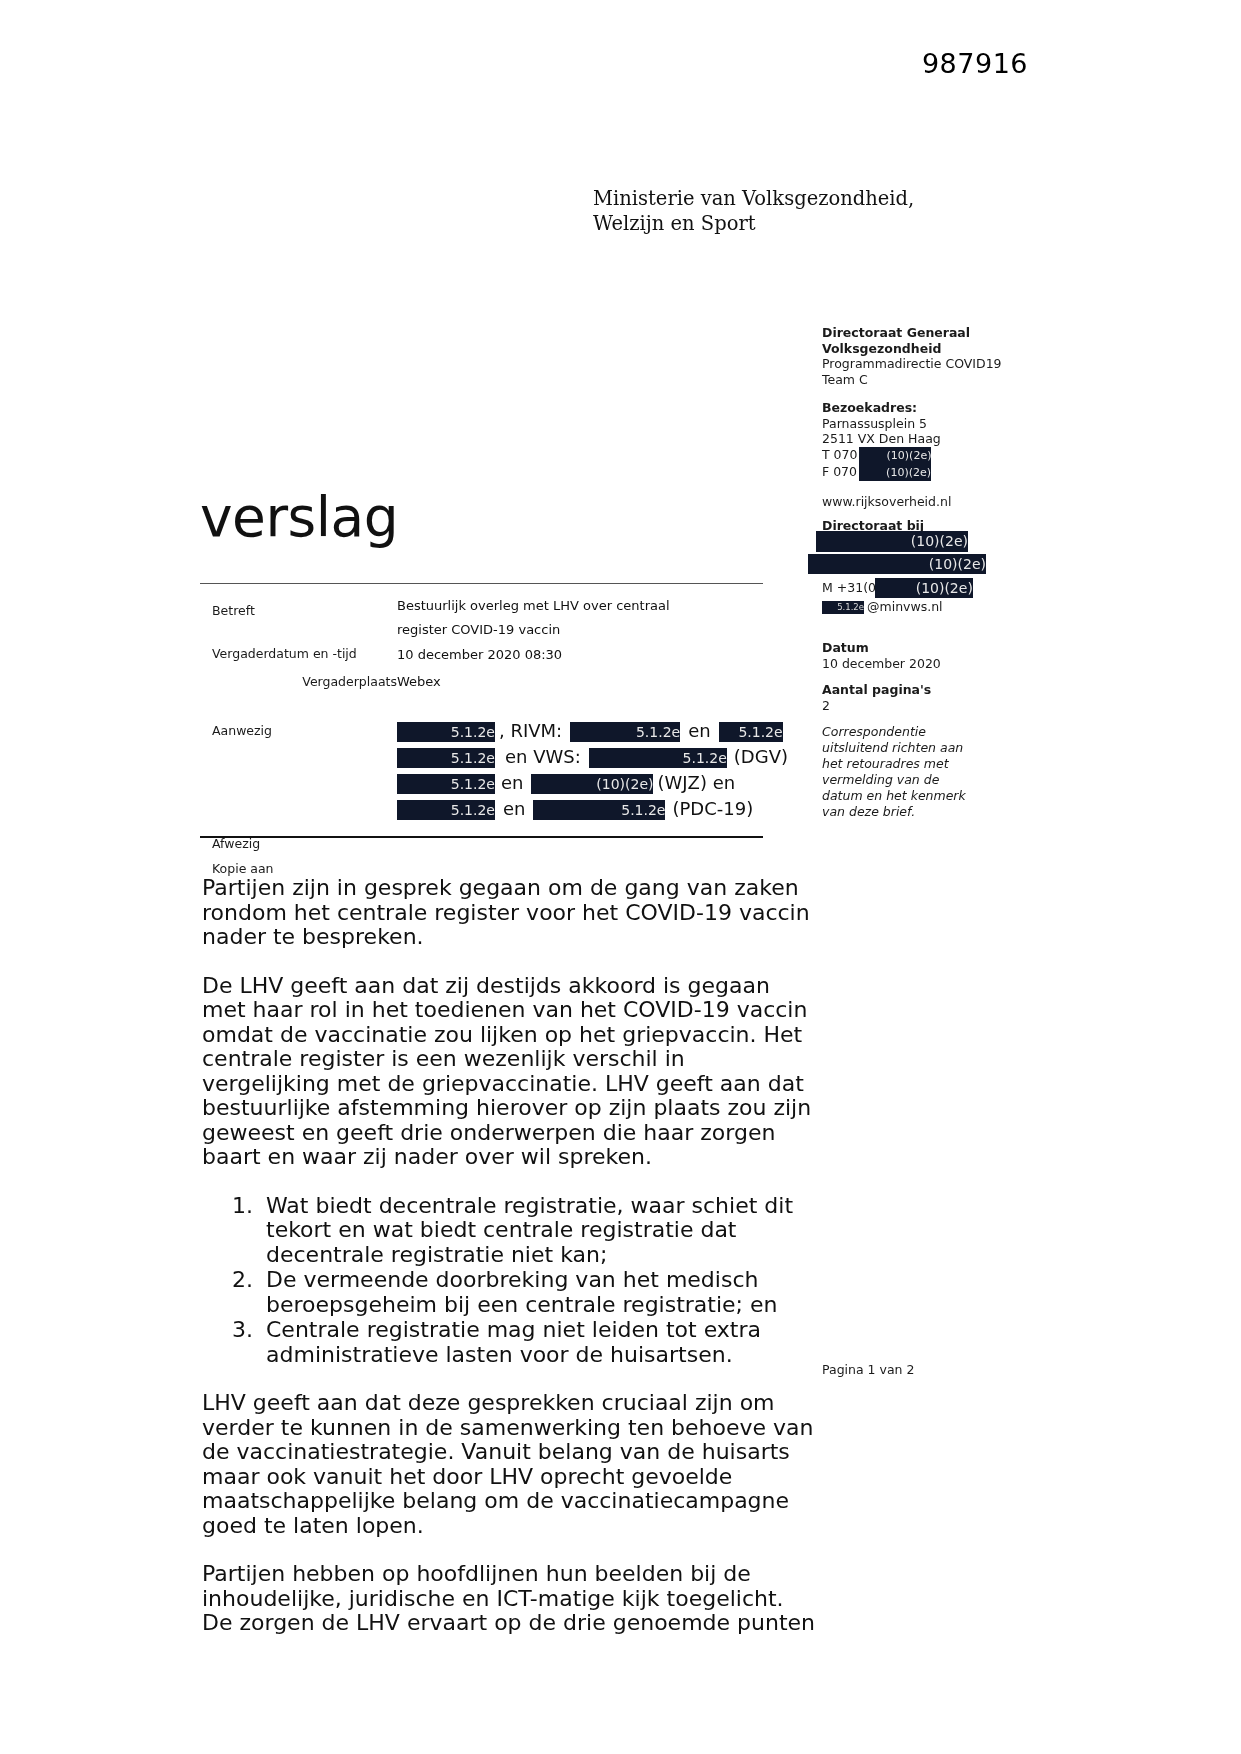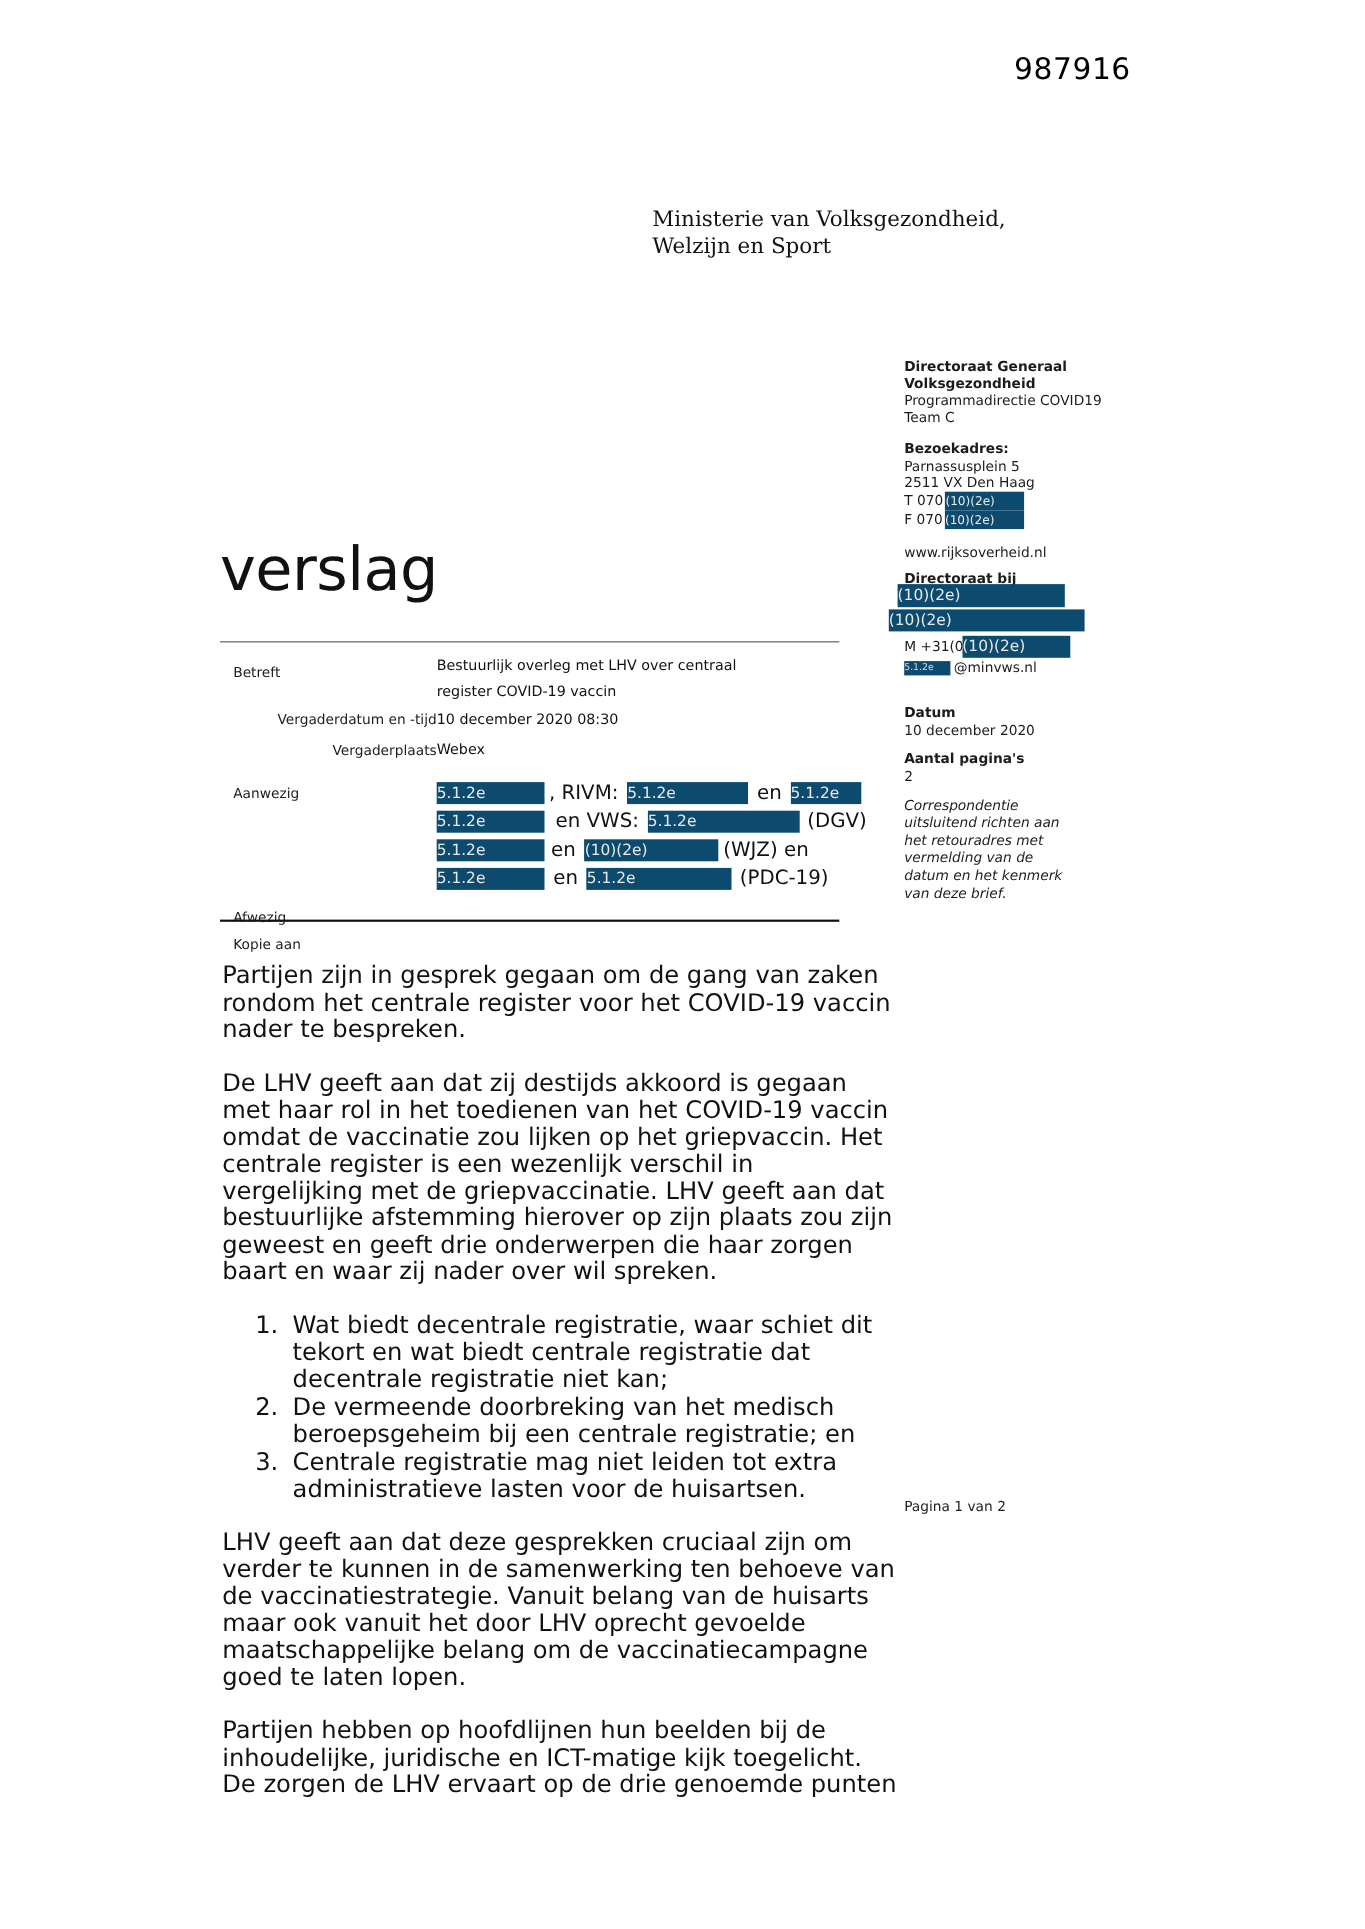--- a/index.html
+++ b/index.html
@@ -64,23 +64,23 @@
   }
   .sb-italic {
     font-style: italic;
     line-height: 16px;
   }
   .sb-url { white-space: nowrap; }
 
   
   .redact {
     display: inline-block;
-    background: #0c4a6e;
+    background: #0f172a;
     color: #e8e8e8;
-    text-align: left;
+    text-align: right;
     font-size: 11px;
     line-height: 1.25;
     vertical-align: middle;
     overflow: hidden;
     white-space: nowrap;
   }
   .redact-sm {
     font-size: 8.5px;
     color: #dcdcdc;
   }
@@ -262,30 +262,30 @@
 
     <div class="meta-row subject">
       <div class="meta-label">Betreft</div>
       <div class="meta-value">
         <div>Bestuurlijk overleg met LHV over centraal</div>
         <div>register COVID-19 vaccin</div>
       </div>
     </div>
 
     <div class="meta-row" style="margin-top:1px;">
-      <div class="meta-label" style="padding-top:3px;text-align:right;">Vergaderdatum en -tijd</div>
+      <div class="meta-label" style="padding-top:3px;">Vergaderdatum en -tijd</div>
       <div class="meta-value">10 december 2020 08:30</div>
     </div>
 
     <div class="meta-row" style="margin-top:3px;">
       <div class="meta-label" style="padding-top:4px;text-align:right;">Vergaderplaats</div>
       <div class="meta-value">Webex</div>
     </div>
 
-    <div class="meta-row" style="margin-top:14px;">
+    <div class="meta-row" style="margin-top:24px;">
       <div class="meta-label" style="padding-top:5px;">Aanwezig</div>
       <div class="attendees">
 
 
         <div class="att-line">
           <span class="redact redact-big" style="width:98px;height:20px;line-height:20px;">5.1.2e</span><span style="margin-left:4px;">, RIVM:</span><span class="redact redact-big" style="width:110px;height:20px;line-height:20px;margin-left:8px;">5.1.2e</span><span style="margin-left:8px;">en</span><span class="redact redact-big" style="width:64px;height:20px;line-height:20px;margin-left:8px;">5.1.2e</span>
         </div>
 
         <div class="att-line">
           <span class="redact redact-big" style="width:98px;height:20px;line-height:20px;">5.1.2e</span><span style="margin-left:10px;">en VWS:</span><span class="redact redact-big" style="width:138px;height:20px;line-height:20px;margin-left:8px;">5.1.2e</span><span style="margin-left:7px;">(DGV)</span>

